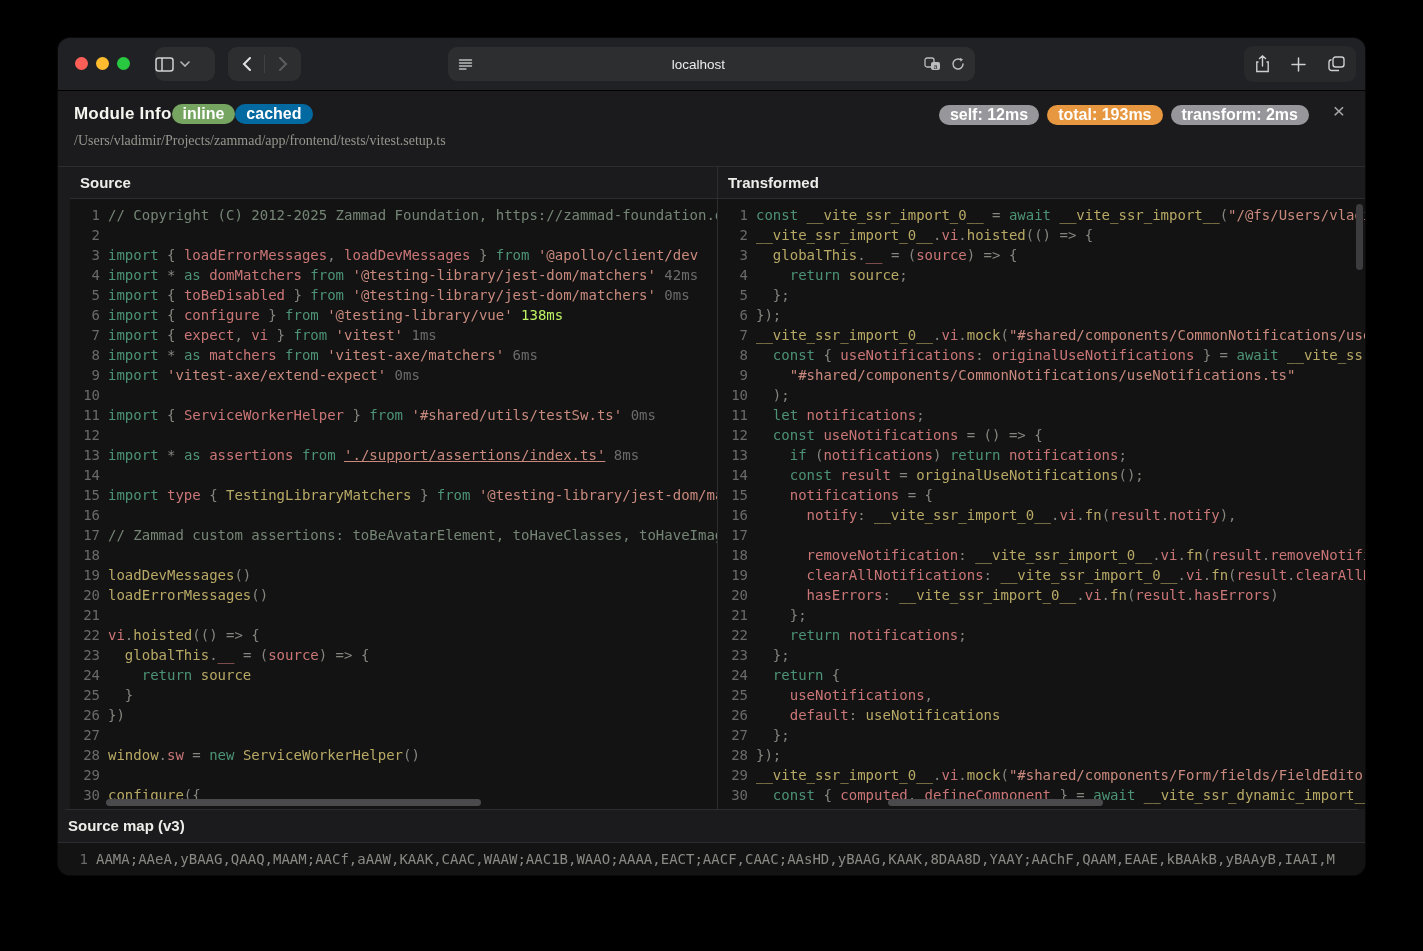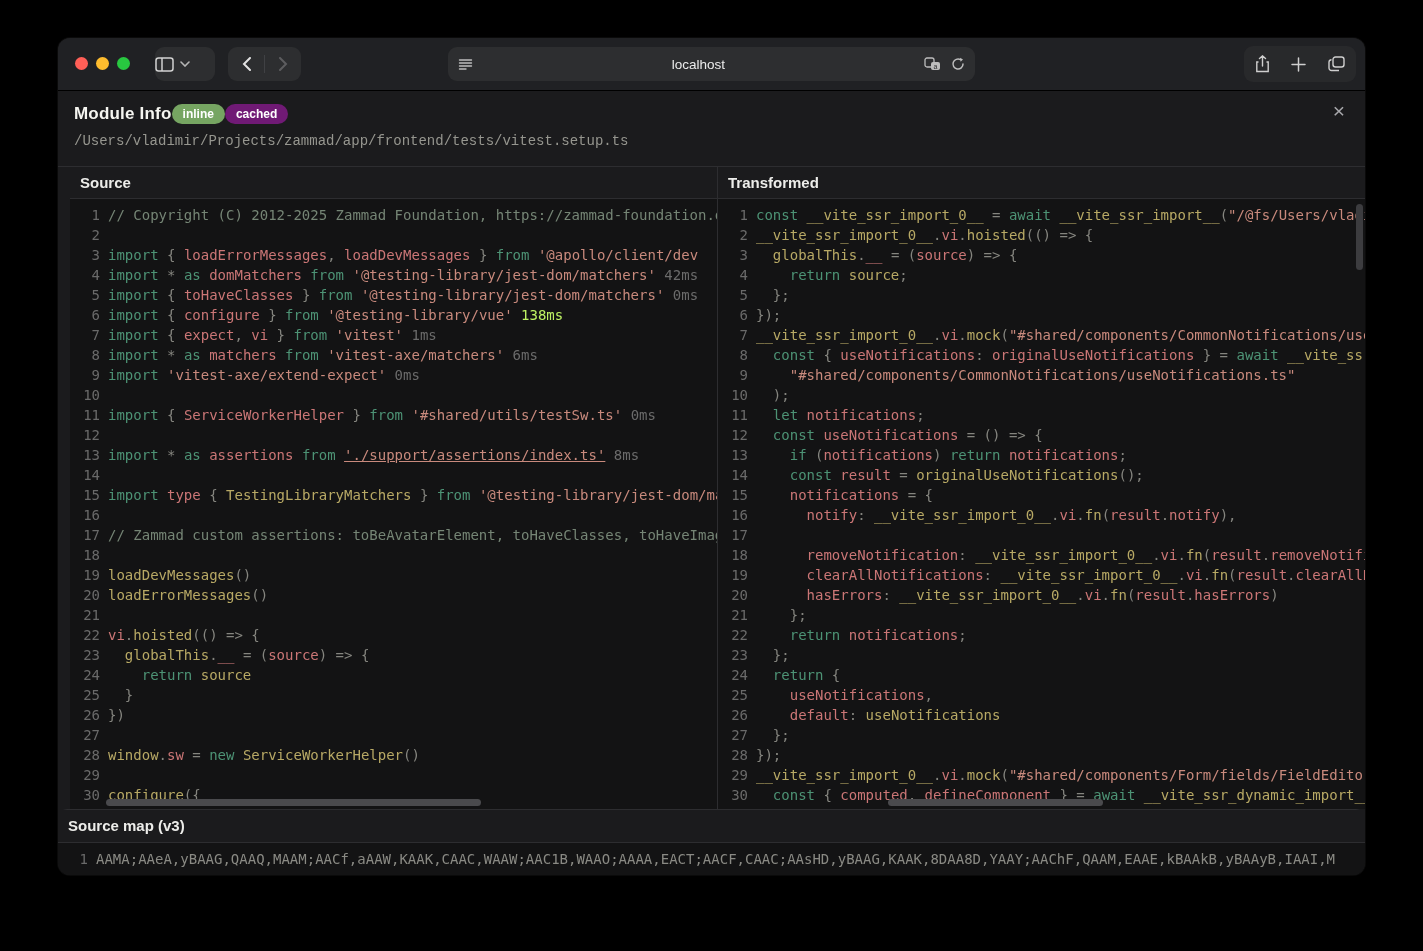--- a/index.html
+++ b/index.html
@@ -23,24 +23,24 @@
   .addr-left{display:flex;align-items:center;color:#b9b9b9;}
   .addr-title{flex:1;text-align:center;font-size:13.5px;color:#ececec;}
   .addr-right{display:flex;align-items:center;gap:10px;color:#b9b9b9;}
   .right-group{position:absolute;right:9px;top:8px;width:112px;height:36px;border-radius:9px;background:#28292b;
                display:flex;align-items:center;justify-content:space-around;color:#cfcfcf;}
   
   .module-header{position:relative;height:76px;flex:0 0 76px;padding:13px 16px 0 16px;box-sizing:border-box;
                  border-bottom:1px solid #2d2d30;}
   .mh-row{display:flex;align-items:center;}
   .mh-title{font-size:17px;font-weight:700;color:#f5f5f0;letter-spacing:.2px;}
-  .pill{display:inline-block;padding:3px 11px;border-radius:11px;font-size:12px;font-weight:700;color:#fff;line-height:14px;}
+  .pill{display:inline-block;padding:3px 11px;border-radius:11px;font-size:16px;font-weight:700;color:#fff;line-height:14px;}
   .timings{position:absolute;right:56px;top:14px;display:flex;gap:8px;}
   .close-btn{position:absolute;right:14px;top:8px;font-size:21px;color:#a8a8ac;background:none;border:none;line-height:1;cursor:default;}
-  .mh-path{margin-top:9px;font-family:Liberation Mono, monospace;font-size:14px;color:#96968f;white-space:nowrap;overflow:hidden;}
+  .mh-path{margin-top:9px;font-family:Liberation Serif, serif;font-size:14px;color:#96968f;white-space:nowrap;overflow:hidden;}
   
   .panels{flex:1;display:flex;min-height:0;padding-left:12px;}
   .panel{width:50%;display:flex;flex-direction:column;min-width:0;position:relative;}
   .panel.left{border-right:1px solid #2d2d30;}
   .panel-title{height:31px;line-height:31px;flex:0 0 31px;padding-left:10px;font-size:15px;font-weight:700;color:#ededea;
                background:#1b1b1d;border-bottom:1px solid #2d2d30;}
   .code{flex:1;background:#131314;overflow:hidden;padding-top:6px;position:relative;
         font-family:"DejaVu Sans Mono",monospace;font-size:14px;line-height:20px;}
   .cl{display:flex;height:20px;white-space:pre;}
   .ln{flex:0 0 30px;width:30px;text-align:right;padding-right:8px;color:#6a6a6a;user-select:none;}
@@ -165,35 +165,40 @@
             </svg>
           </span>
         </button>
       </div>
     </div>
 
     <div class="module-header">
       <div class="mh-row">
         <span class="mh-title">Module Info</span>
         <span class="pill" style="background: rgb(118, 165, 98);">inline</span>
-        <span class="pill" style="background: #701a75;">cached</span>
+        <span class="pill" style="background: #0369a1;">cached</span>
+      </div>
+      <div class="timings">
+        <span class="pill" style="background: rgb(150, 150, 155);">self: 12ms</span>
+        <span class="pill" style="background: rgb(230, 151, 63);">total: 193ms</span>
+        <span class="pill" style="background: rgb(150, 150, 155);">transform: 2ms</span>
       </div>
       <button class="close-btn">×</button>
       <div class="mh-path">/Users/vladimir/Projects/zammad/app/frontend/tests/vitest.setup.ts</div>
     </div>
 
     <div class="panels">
       <section class="panel left">
         <div class="panel-title">Source</div>
         <div class="code" id="source-code">
             <div class="cl"><span class="ln">1</span><span class="ct"><span class="tok-c">// Copyright (C) 2012-2025 Zammad Foundation, https://zammad-foundation.org/</span></span></div>
             <div class="cl"><span class="ln">2</span><span class="ct"></span></div>
             <div class="cl"><span class="ln">3</span><span class="ct"><span class="tok-k">import</span><span class="tok-p"> { </span><span class="tok-v">loadErrorMessages</span><span class="tok-p">, </span><span class="tok-v">loadDevMessages</span><span class="tok-p"> } </span><span class="tok-k">from</span><span class="tok-s"> '@apollo/client/dev</span></span></div>
             <div class="cl"><span class="ln">4</span><span class="ct"><span class="tok-k">import</span><span class="tok-p"> * </span><span class="tok-k">as</span><span class="tok-v"> domMatchers</span><span class="tok-k"> from</span><span class="tok-s"> '@testing-library/jest-dom/matchers'</span><span class="tok-t"> 42ms</span></span></div>
-            <div class="cl"><span class="ln">5</span><span class="ct"><span class="tok-k">import</span><span class="tok-p"> { </span><span class="tok-v">toHaveClasses</span><span class="tok-p"> } </span><span class="tok-k">from</span><span class="tok-s"> '@testing-library/jest-dom/matchers'</span><span class="tok-t"> 0ms</span></span></div>
+            <div class="cl"><span class="ln">5</span><span class="ct"><span class="tok-k">import</span><span class="tok-p"> { </span><span class="tok-v">toBeDisabled</span><span class="tok-p"> } </span><span class="tok-k">from</span><span class="tok-s"> '@testing-library/jest-dom/matchers'</span><span class="tok-t"> 0ms</span></span></div>
             <div class="cl"><span class="ln">6</span><span class="ct"><span class="tok-k">import</span><span class="tok-p"> { </span><span class="tok-v">configure</span><span class="tok-p"> } </span><span class="tok-k">from</span><span class="tok-s"> '@testing-library/vue'</span><span class="tok-th"> 138ms</span></span></div>
             <div class="cl"><span class="ln">7</span><span class="ct"><span class="tok-k">import</span><span class="tok-p"> { </span><span class="tok-v">expect</span><span class="tok-p">, </span><span class="tok-v">vi</span><span class="tok-p"> } </span><span class="tok-k">from</span><span class="tok-s"> 'vitest'</span><span class="tok-t"> 1ms</span></span></div>
             <div class="cl"><span class="ln">8</span><span class="ct"><span class="tok-k">import</span><span class="tok-p"> * </span><span class="tok-k">as</span><span class="tok-v"> matchers</span><span class="tok-k"> from</span><span class="tok-s"> 'vitest-axe/matchers'</span><span class="tok-t"> 6ms</span></span></div>
             <div class="cl"><span class="ln">9</span><span class="ct"><span class="tok-k">import</span><span class="tok-s"> 'vitest-axe/extend-expect'</span><span class="tok-t"> 0ms</span></span></div>
             <div class="cl"><span class="ln">10</span><span class="ct"></span></div>
             <div class="cl"><span class="ln">11</span><span class="ct"><span class="tok-k">import</span><span class="tok-p"> { </span><span class="tok-v">ServiceWorkerHelper</span><span class="tok-p"> } </span><span class="tok-k">from</span><span class="tok-s"> '#shared/utils/testSw.ts'</span><span class="tok-t"> 0ms</span></span></div>
             <div class="cl"><span class="ln">12</span><span class="ct"></span></div>
             <div class="cl"><span class="ln">13</span><span class="ct"><span class="tok-k">import</span><span class="tok-p"> * </span><span class="tok-k">as</span><span class="tok-v"> assertions</span><span class="tok-k"> from</span><span class="tok-p"> </span><span class="tok-u">'./support/assertions/index.ts'</span><span class="tok-t"> 8ms</span></span></div>
             <div class="cl"><span class="ln">14</span><span class="ct"></span></div>
             <div class="cl"><span class="ln">15</span><span class="ct"><span class="tok-k">import</span><span class="tok-v"> type</span><span class="tok-p"> { </span><span class="tok-y">TestingLibraryMatchers</span><span class="tok-p"> } </span><span class="tok-k">from</span><span class="tok-s"> '@testing-library/jest-dom/matchers'</span></span></div>

